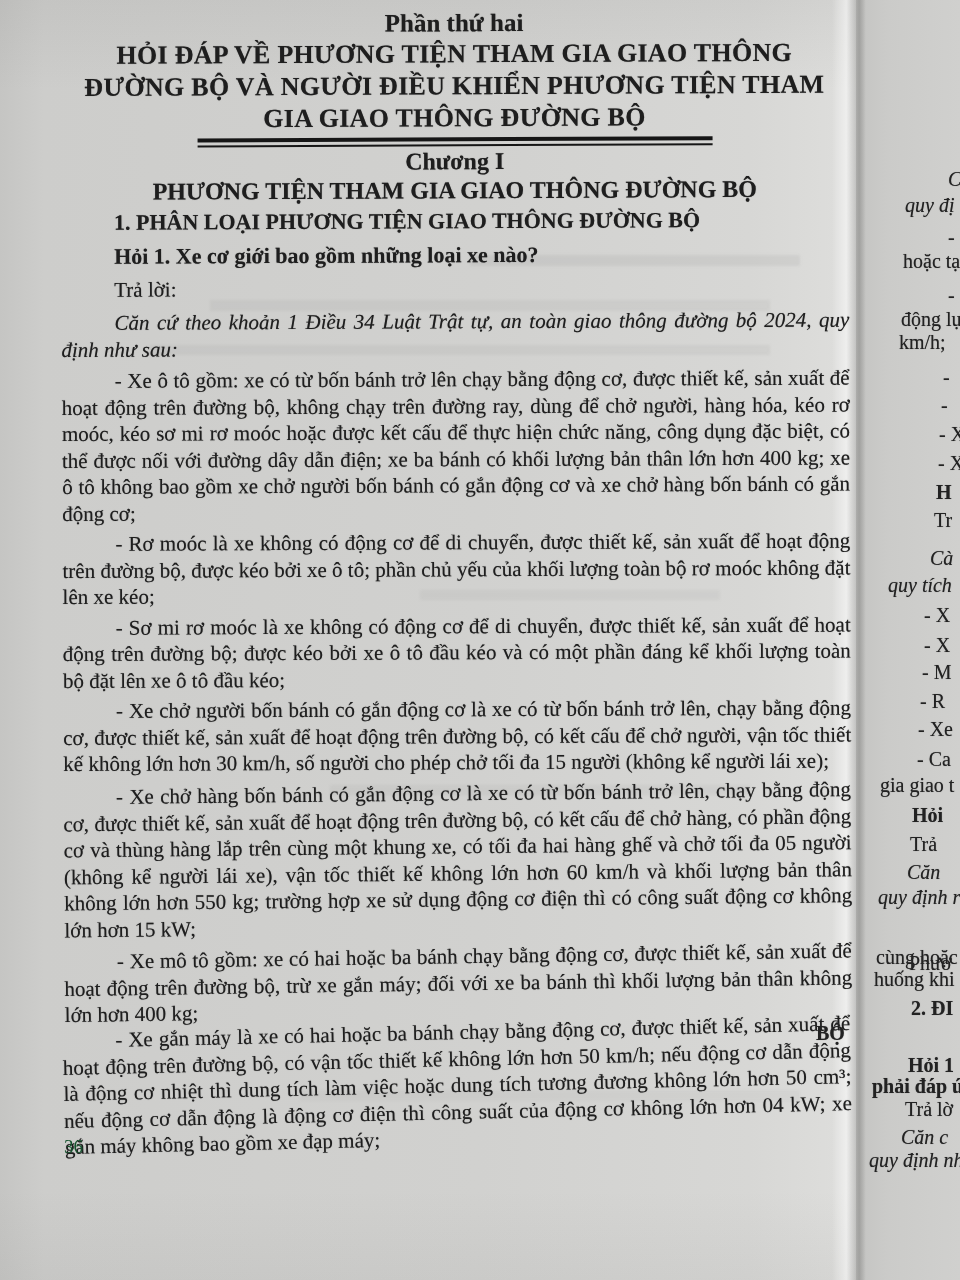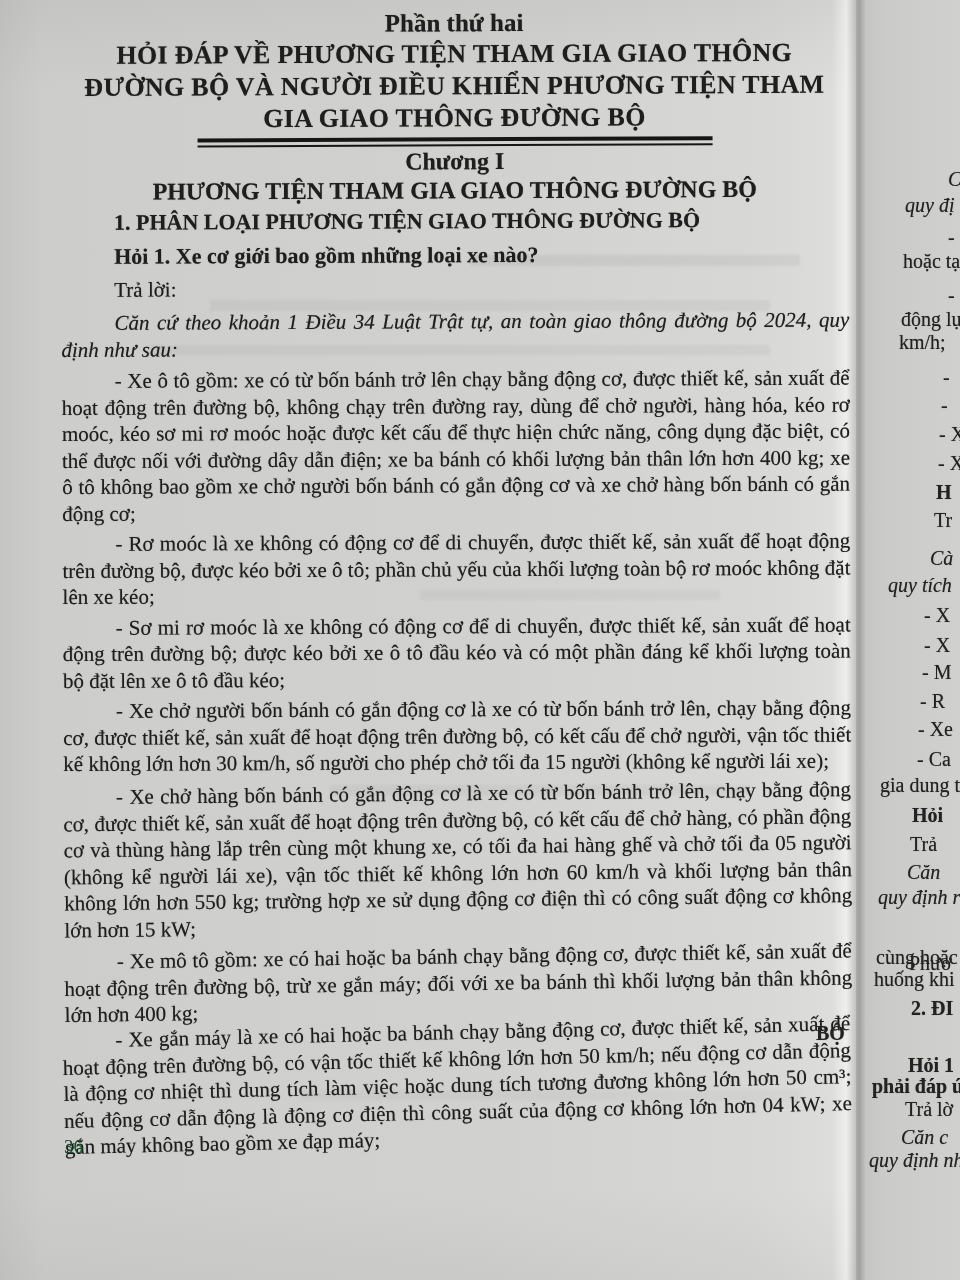--- a/index.html
+++ b/index.html
@@ -108,21 +108,21 @@
   <div class="fr bd" style="top:481px;left:936px">H</div>
   <div class="fr" style="top:509px;left:934px">Tr</div>
   <div class="fr it" style="top:547px;left:930px">Cà</div>
   <div class="fr it" style="top:574px;left:888px">quy tích</div>
   <div class="fr" style="top:604px;left:924px">- X</div>
   <div class="fr" style="top:634px;left:924px">- X</div>
   <div class="fr" style="top:661px;left:922px">- M</div>
   <div class="fr" style="top:690px;left:920px">- R</div>
   <div class="fr" style="top:718px;left:918px">- Xe</div>
   <div class="fr" style="top:748px;left:917px">- Ca</div>
-  <div class="fr" style="top:774px;left:880px">gia dung t</div>
+  <div class="fr" style="top:774px;left:880px">gia giao t</div>
   <div class="fr bd" style="top:804px;left:912px">Hỏi</div>
   <div class="fr" style="top:833px;left:910px">Trả</div>
   <div class="fr it" style="top:861px;left:907px">Căn</div>
   <div class="fr it" style="top:886px;left:878px">quy định r</div>
   <div class="fr" style="top:952px;left:909px">Phươ</div>
   <div class="fr" style="top:946px;left:876px">cùng hoặc</div>
   <div class="fr" style="top:968px;left:874px">huống khi</div>
   <div class="fr bd" style="top:997px;left:911px">2. ĐI</div>
   <div class="fr bd" style="top:1022px;left:816px">BỘ</div>
   <div class="fr bd" style="top:1054px;left:908px">Hỏi 1</div>

